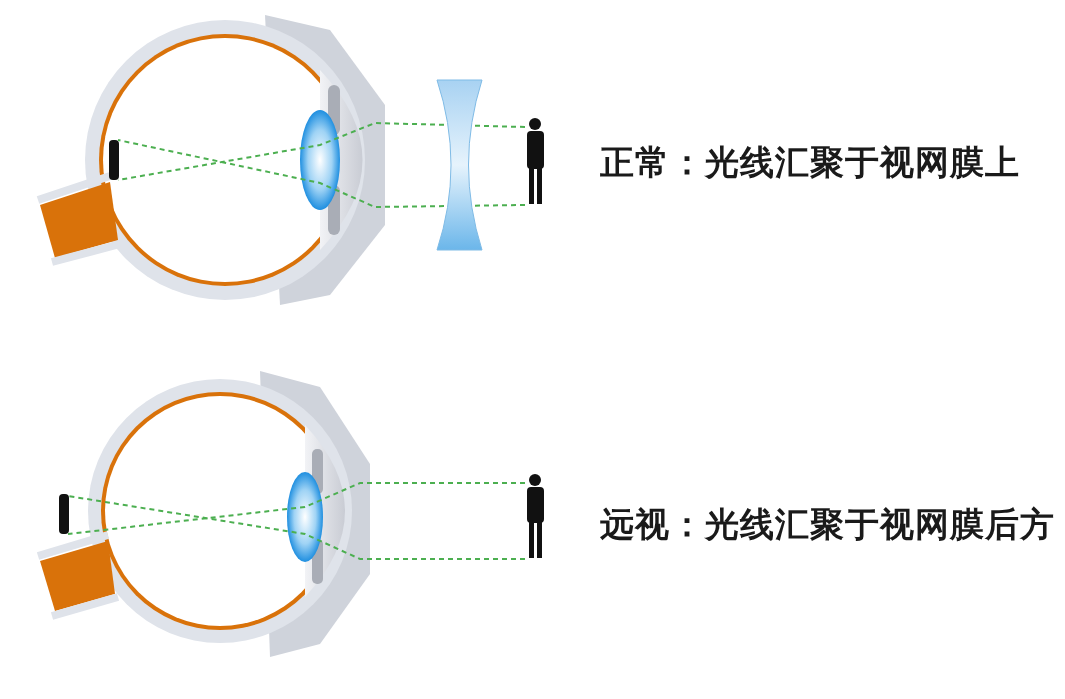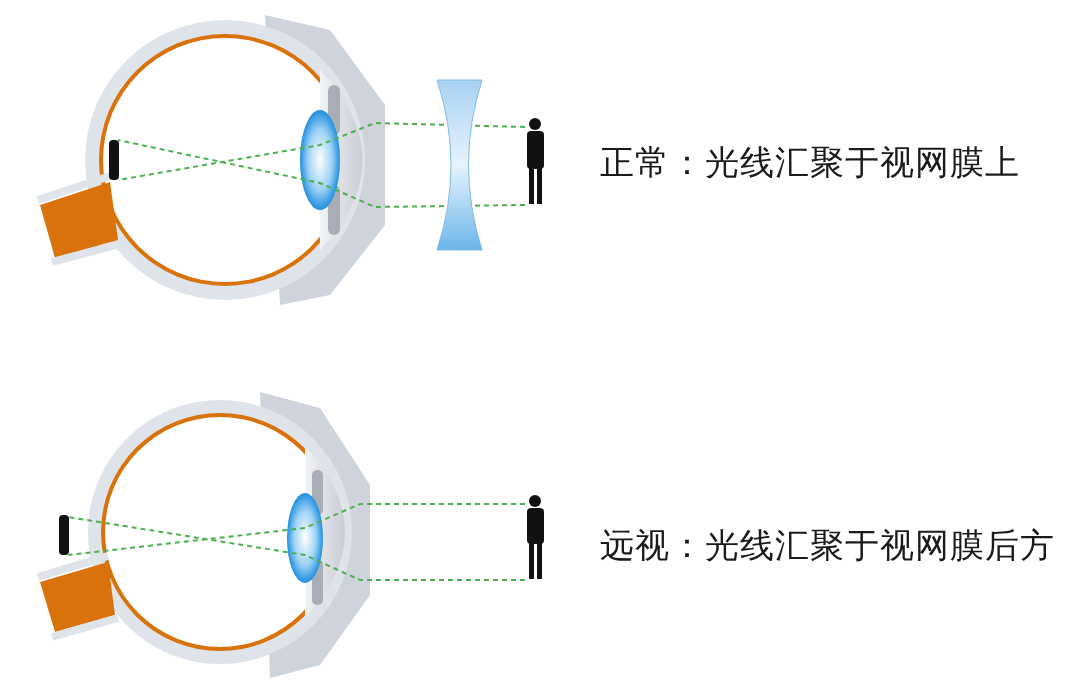--- a/index.html
+++ b/index.html
@@ -1,18 +1,18 @@
 <!DOCTYPE html>
 <html><head>
 <meta charset="utf-8">
 <style>
   html, body { margin:0; padding:0; background:#ffffff; }
   body { width:1065px; height:699px; position:relative; overflow:hidden;
          font-family: "DejaVu Sans", "Liberation Sans", sans-serif; }
-  .panel { position:absolute; left:0; width:888px; }
+  .panel { position:absolute; left:0; width:888px;font-weight:bold; }
   .panel svg { position:absolute; left:0; top:0; }
   .caption { position:absolute; font-size:34px; color:#1a1a1a; letter-spacing:1px; white-space:nowrap; }
 </style>
 </head>
 <body>
 
 <div class="panel" style="top:0;height:330px;">
   <svg width="1065" height="330" viewBox="0 0 1065 330">
     <defs>
       <radialGradient id="lensG" cx="50%" cy="50%" r="50%">
@@ -60,21 +60,21 @@
     <g fill="#111">
       <circle cx="535" cy="124" r="6"></circle>
       <rect x="527" y="131" width="17" height="38" rx="4"></rect>
       <rect x="529" y="166" width="5" height="38"></rect>
       <rect x="537" y="166" width="5" height="38"></rect>
     </g>
   </svg>
   <div class="caption" style="left:600px;top:140px;">正常：光线汇聚于视网膜上</div>
 </div>
 
-<div class="panel" style="top:380px;height:319px;">
+<div class="panel" style="top:359px;height:319px;">
   <svg width="1065" height="319" viewBox="0 0 1065 319">
     <defs>
       <radialGradient id="lensG2" cx="50%" cy="50%" r="50%">
         <stop offset="0%" stop-color="#ffffff"></stop>
         <stop offset="60%" stop-color="#9fd3f5"></stop>
         <stop offset="100%" stop-color="#1f8fe0"></stop>
       </radialGradient>
       <linearGradient id="corneaG2" x1="0" x2="1">
         <stop offset="0%" stop-color="#f2f3f6"></stop>
         <stop offset="100%" stop-color="#c9ccd4"></stop>

